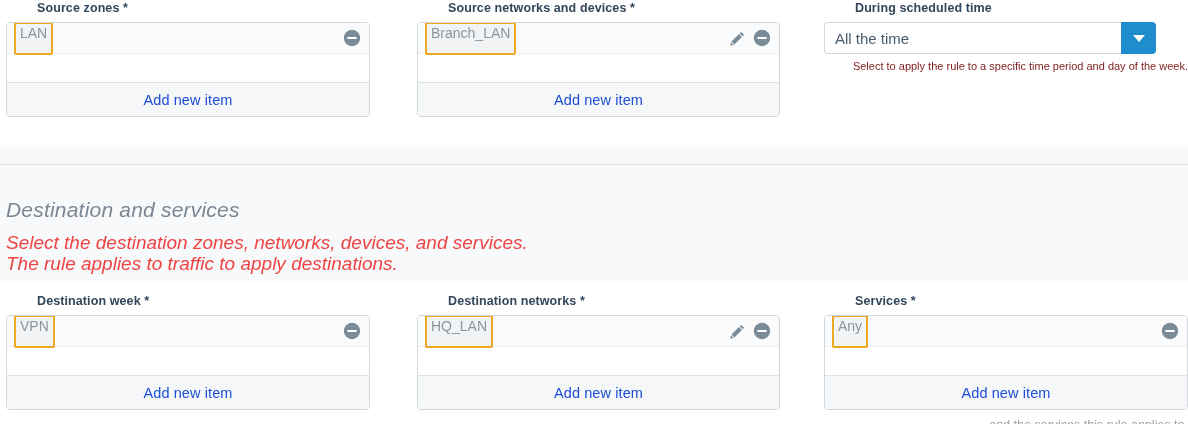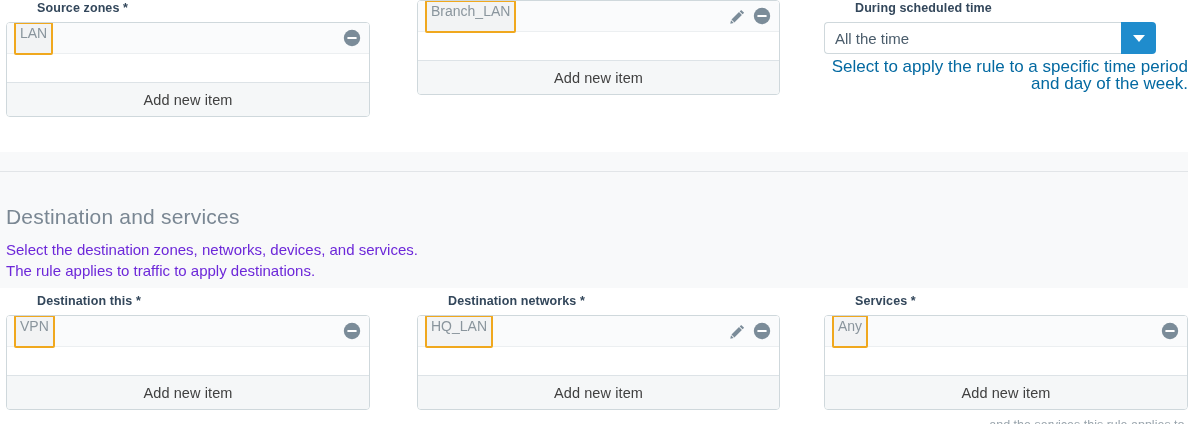--- a/index.html
+++ b/index.html
@@ -77,21 +77,21 @@
     border-bottom: 1px solid #dde3e7;
   }
   .lb-footer {
     height: 33px;
     background: #f5f7f8;
     display: flex;
     align-items: center;
     justify-content: center;
   }
   .add-link {
-    color: #404040;
+    color: #1d4ed8;
     font-size: 14.5px;
     line-height: 18px;
     cursor: pointer;
     letter-spacing: 0.1px;
   }
 
   
   .chip {
     display: inline-block;
     border: 2px solid #f0a81e;
@@ -150,23 +150,23 @@
   }
   .caret {
     width: 0;
     height: 0;
     border-left: 6px solid transparent;
     border-right: 6px solid transparent;
     border-top: 7px solid #ffffff;
   }
   .help-text {
     margin-top: 4px;
-    font-size: 17px;
+    font-size: 11px;
     line-height: 17px;
-    color: #0369a1;
+    color: #7f1d1d;
     text-align: right;
     width: 364px;
   }
 
   
   .band {
     position: absolute;
     left: 0;
     width: 1188px;
     background: #f8f9fa;
@@ -179,22 +179,22 @@
     background: #e2e5e8;
   }
   .section-title {
     font-size: 21px;
     font-weight: normal;
     color: #7a8793;
     line-height: 26px;
     letter-spacing: 0.2px;
   }
   .section-sub {
-    font-size: 15px;
-    color: #6d28d9;
+    font-size: 19px;
+    color: #ef4444;
     line-height: 21px;
   }
 
   
   .clipped {
     position: absolute;
     font-size: 12.5px;
     color: #9aa5ad;
     line-height: 17px;
     white-space: nowrap;
@@ -228,20 +228,24 @@
           </div>
         </div>
         <div class="lb-spacer"></div>
         <div class="lb-footer">
           <span class="add-link">Add new item</span>
         </div>
       </div>
     </div>
 
     <div class="col col-2">
+      <div class="field-label">
+        <span>Source networks and devices</span>
+        <span class="req">*</span>
+      </div>
       <div class="listbox">
         <div class="lb-items">
           <div class="lb-row">
             <span class="chip">Branch_LAN</span>
             <span class="lb-actions">
               <span class="icon-btn">
                 <svg width="17" height="17" viewBox="0 0 17 17">
                   <g fill="#7b8c99">
                     <path d="M12.2 1.9 15.1 4.8 13.6 6.3 10.7 3.4 Z"></path>
                     <path d="M10.0 4.1 12.9 7.0 5.4 14.5 2.5 11.6 Z"></path>
@@ -274,34 +278,34 @@
         <div class="select-box">All the time</div>
         <div class="select-btn">
           <span class="caret"></span>
         </div>
       </div>
       <div class="help-text">Select to apply the rule to a specific time period and day of the week.</div>
     </div>
 
   </div>
 
-  <div class="band" style="top:152px; height:136px;">
+  <div class="band" style="top:145px; height:136px;font-style:italic;">
     <div class="band-rule" style="top:19px;"></div>
     <div style="position:absolute; left:6px; top:52px;">
       <div class="section-title">Destination and services</div>
       <div class="section-sub" style="margin-top:9px;">Select the destination zones, networks, devices, and services.</div>
       <div class="section-sub">The rule applies to traffic to apply destinations.</div>
     </div>
   </div>
 
   <div class="cols" style="top:293px;">
 
     <div class="col col-1">
       <div class="field-label">
-        <span>Destination this</span>
+        <span>Destination week</span>
         <span class="req">*</span>
       </div>
       <div class="listbox">
         <div class="lb-items">
           <div class="lb-row">
             <span class="chip">VPN</span>
             <span class="lb-actions">
               <span class="icon-btn">
                 <svg width="18" height="18" viewBox="0 0 18 18">
                     <circle cx="9" cy="9" r="8.2" fill="#7b8c99"></circle>

